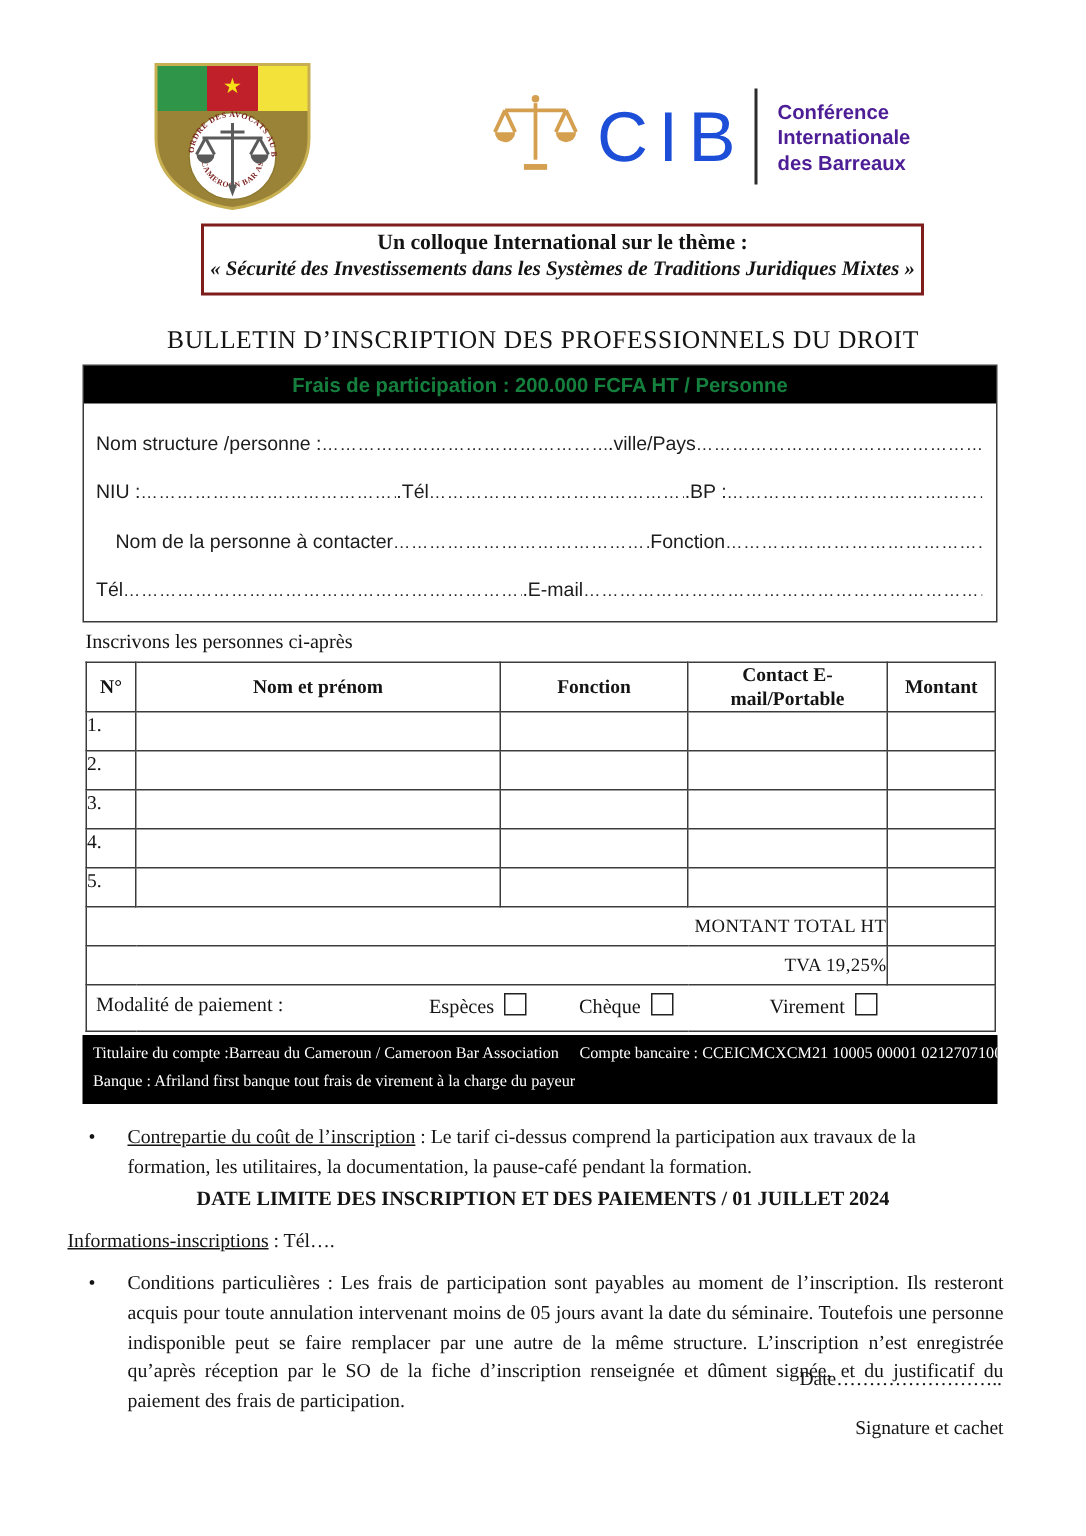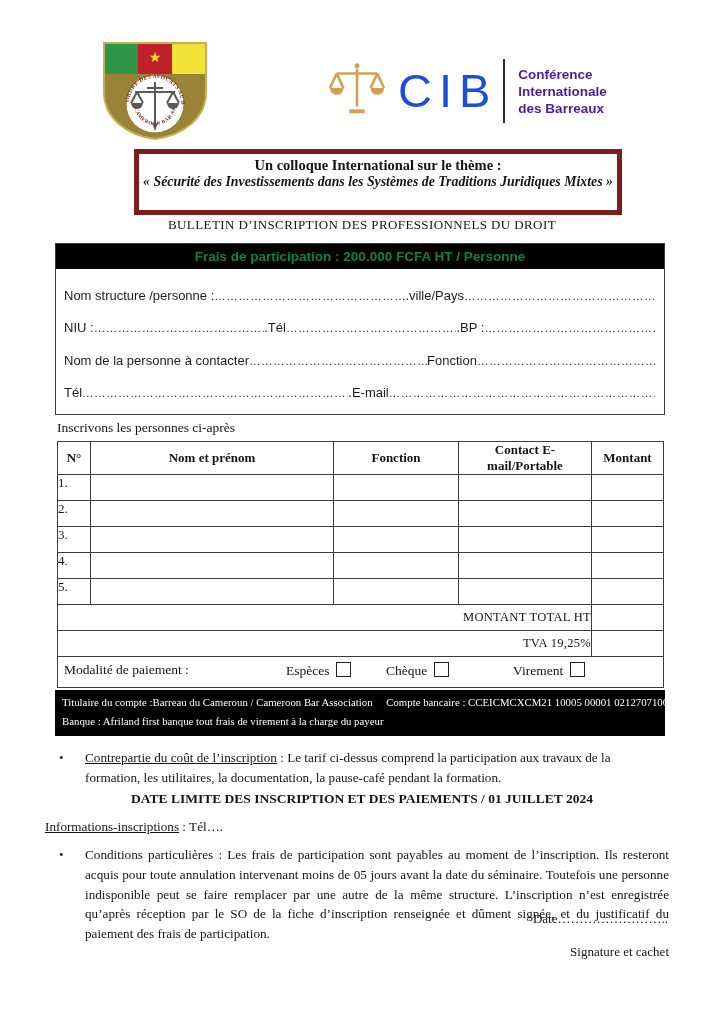--- a/index.html
+++ b/index.html
@@ -9,40 +9,40 @@
   
   .logo-left{position:absolute;left:93px;top:40px;width:124px;height:104px;}
   .logo-cib{position:absolute;left:328px;top:56px;display:flex;align-items:center;height:70px;}
   .cib-acronym{font-family:"Liberation Sans",sans-serif;font-weight:300;font-size:47px;
                letter-spacing:7px;color:#1d4ed8;margin-left:12px;line-height:60px;}
   .cib-divider{width:2px;height:64px;background:#2c2c2c;margin:0 13px 0 6px;}
   .cib-name{font-family:"Liberation Sans",sans-serif;font-size:13.5px;color:#4c1d95;
             line-height:17px;font-weight:600;}
 
   
-  .event-box{position:absolute;left:134px;top:149px;width:470px;border:5px solid #7f1d1d;
-             text-align:center;padding:3px 4px 20px 4px;background:#fff;}
+  .event-box{position:absolute;left:134px;top:149px;width:470px;border:2px solid #7f1d1d;
+             text-align:center;padding:3px 4px 8px 4px;background:#fff;}
   .event-l1{font-size:14.5px;font-weight:bold;}
   .event-l2{font-size:13.8px;font-weight:bold;font-style:italic;}
   .event-l3{font-size:13.2px;font-style:italic;}
 
   .doc-title{position:absolute;left:0;top:217px;width:724px;text-align:center;
-             font-size:13px;letter-spacing:0.4px;}
+             font-size:17px;letter-spacing:0.4px;}
 
   
   .form-box{position:absolute;left:55px;top:243px;width:610px;height:172px;
             border:1px solid #3a3a3a;background:#fff;box-sizing:border-box;}
   .fees-banner{height:25px;line-height:25px;background:#000;color:#15803d;text-align:center;
                font-family:"Liberation Sans",sans-serif;font-weight:bold;font-size:13.5px;}
   .f-row{position:absolute;left:8px;right:9px;display:flex;align-items:baseline;
          white-space:nowrap;overflow:hidden;font-family:"Liberation Sans",sans-serif;
          font-size:13px;color:#1c1c1c;}
   .f-row .lbl{flex:0 0 auto;}
   .f-row .lead{overflow:hidden;letter-spacing:0.5px;color:#222;font-size:11.5px;}
-  .r1{top:44px;} .r2{top:76px;} .r3{top:109px;} .r4{top:141px;}
+  .r1{top:44px;} .r2{top:76px;} .r3{top:109px;margin-left:13px;} .r4{top:141px;}
 
   .inscrivons{position:absolute;left:57px;top:420px;font-size:13.5px;}
 
   
   table.people{position:absolute;left:57px;top:441px;width:606px;border-collapse:collapse;
                table-layout:fixed;}
   table.people th,table.people td{border:1px solid #3c3c3c;padding:0;}
   table.people th{height:19px;font-size:13px;font-weight:bold;text-align:center;}
   td.numcell{height:25px;font-size:13px;vertical-align:top;padding:1px 0 0 5px;}
   tr.total td{height:25px;}

